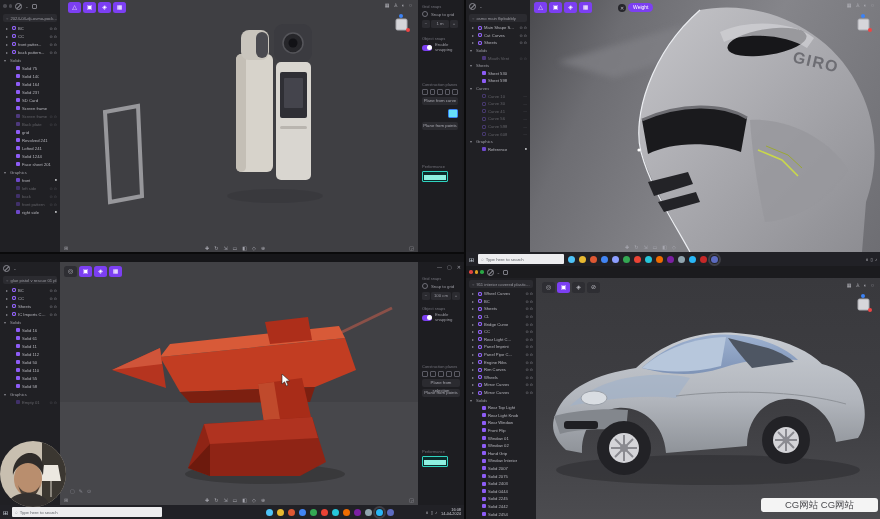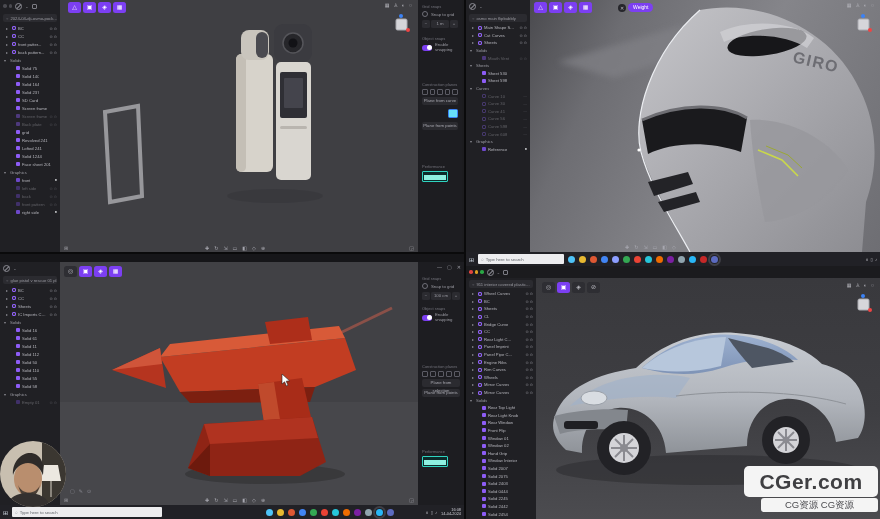--- a/index.html
+++ b/index.html
@@ -1153,20 +1153,17 @@
       <path d="M6,66 C8,56 18,52 28,52 C40,52 48,57 50,66 Z" fill="#33302f"></path>
     </svg>
   </div>
   <div class="abs" style="left:70px;top:488px;display:flex;gap:4px;color:#8a8a92;font-size:5px;z-index:9;">
 
   <span>▢</span>
       <span>✎</span>
       <span>⊙</span>
     </div>
 
-  <div class="abs wm1">
-      <span>CGer.com</span>
+  <div class="abs wm2">
+      <span>CG网站 CG网站</span>
     </div>
-  <div class="abs wm2">
-      <span>CG资源 CG资源</span>
-    </div>
 
 </div>
 
 </body></html>

